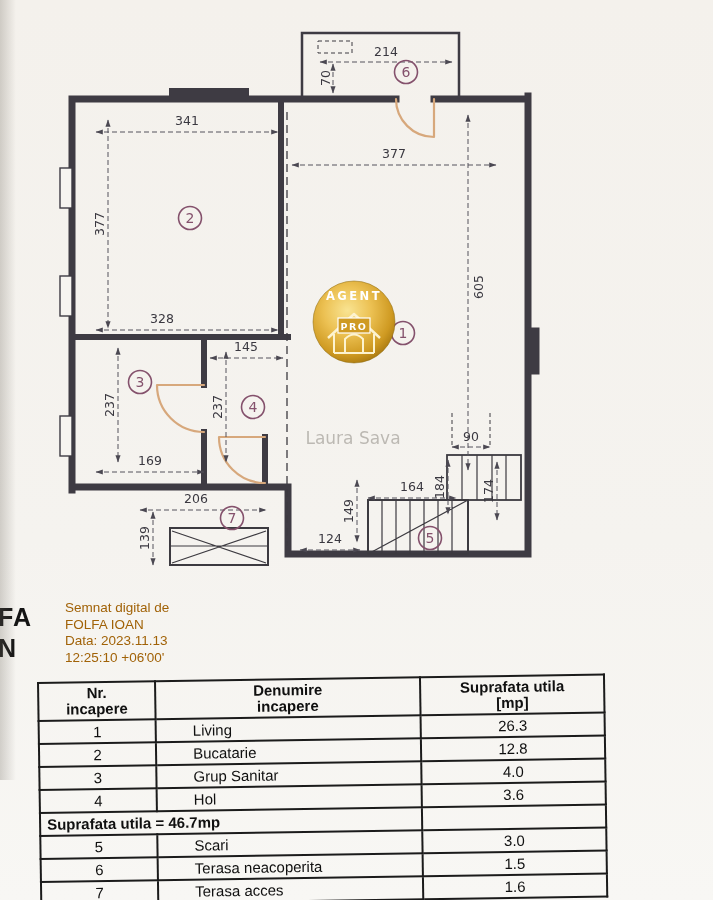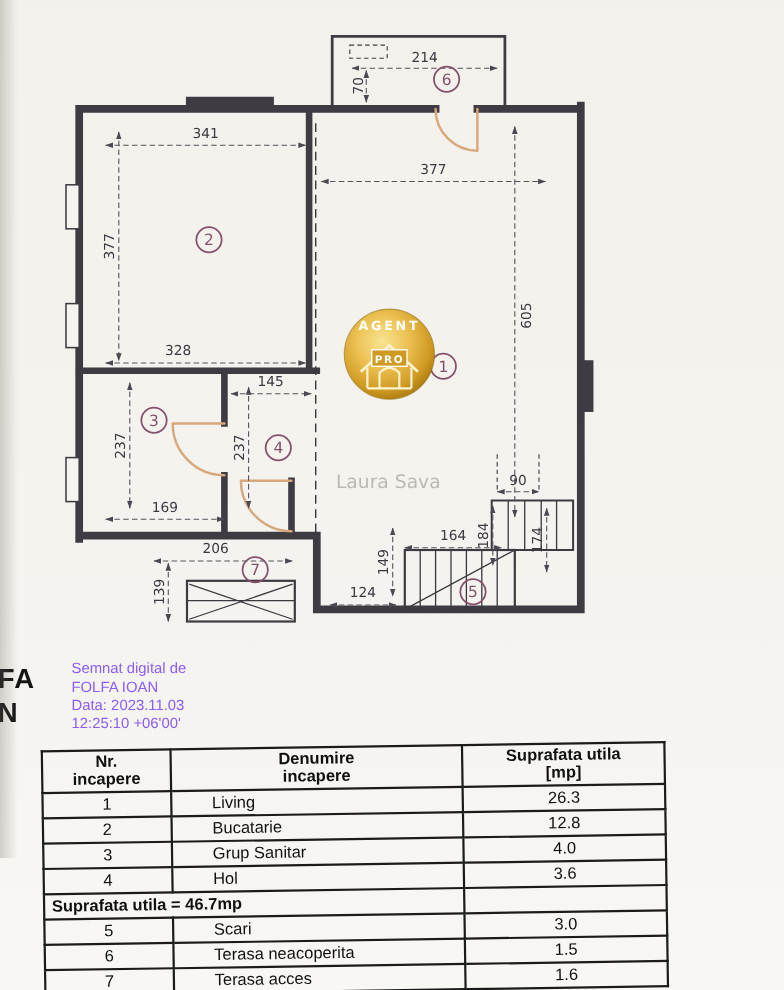--- a/index.html
+++ b/index.html
@@ -19,21 +19,21 @@
 
   
   .sig{position:absolute;left:0;top:598px;width:420px;height:72px}
   .sig-cut{
     position:absolute;left:-2px;top:4px;font-weight:bold;font-size:25px;
     line-height:31px;color:#141414;letter-spacing:1px;
     font-family:"Liberation Sans",sans-serif;
   }
   .sig-text{
     position:absolute;left:65px;top:2px;font-size:13.5px;line-height:16.5px;
-    color:#8b5cf6;
+    color:#a16207;
   }
 
   
   .tbl-wrap{
     position:absolute;left:37px;top:682px;
     transform:rotate(-0.85deg);transform-origin:0 0;
   }
   table{border-collapse:collapse;background:transparent;table-layout:fixed}
   th,td{border:2px solid #1b1b1b;color:#101010}
   th{font-weight:bold;font-size:15px;padding:2px 0;vertical-align:middle}
@@ -190,21 +190,21 @@
   </svg>
 
   <div class="sig">
     <div class="sig-cut">
       <div>FA</div>
       <div>N</div>
     </div>
     <div class="sig-text">
       <div>Semnat digital de</div>
       <div>FOLFA IOAN</div>
-      <div>Data: 2023.11.03</div>
+      <div>Data: 2023.11.13</div>
       <div>12:25:10 +06'00'</div>
     </div>
   </div>
 
   <div class="tbl-wrap">
     <table>
       <colgroup>
           <col style="width:117px">
           <col style="width:265px">
           <col style="width:184px">

